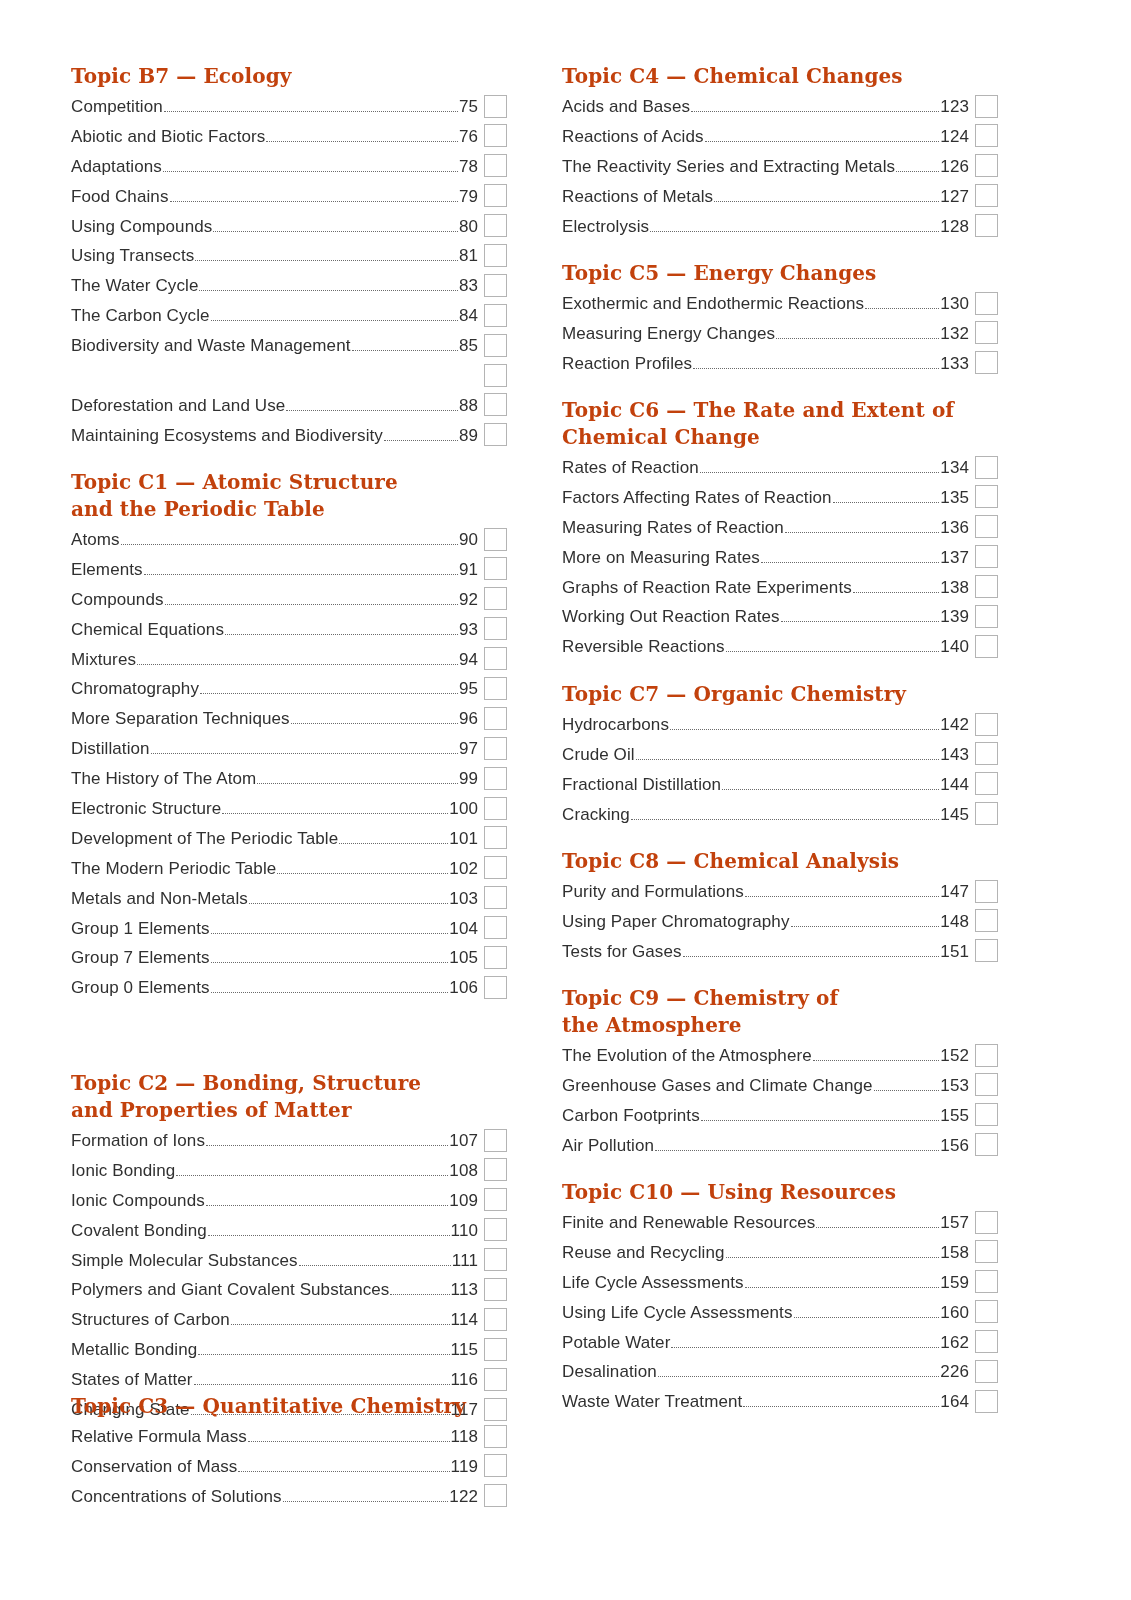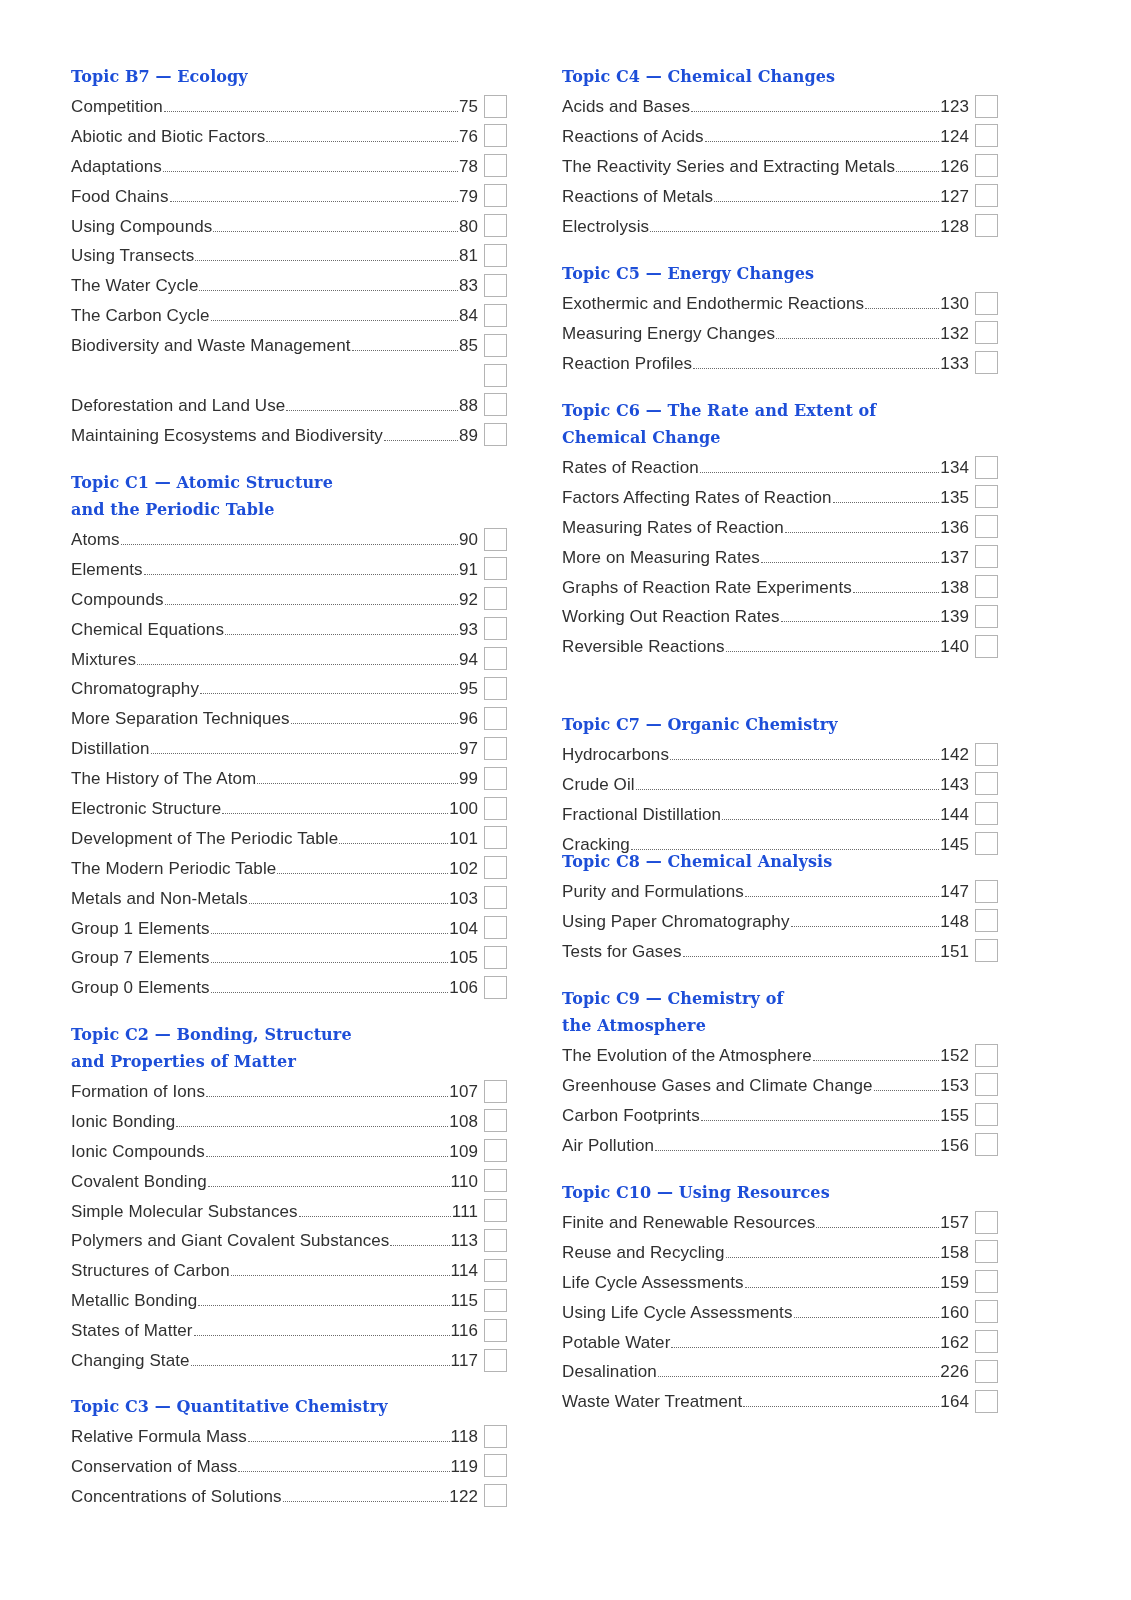--- a/index.html
+++ b/index.html
@@ -3,21 +3,21 @@
 <meta charset="utf-8">
 <style>
   html, body { margin: 0; padding: 0; background: #ffffff; }
   body { width: 1131px; height: 1600px; position: relative; overflow: hidden;
          font-family: "Liberation Sans", "DejaVu Sans", sans-serif; color: #2b2b2b; }
   .col { position: absolute; top: 0; width: 440px; }
   .col-left { left: 71px; }
   .col-right { left: 562px; }
   .section { position: absolute; left: 0; width: 440px; }
   .heading { font-family: "DejaVu Serif", "Liberation Serif", serif; font-weight: bold;
-             font-size: 16px; line-height: 27px; color: #1d4ed8; letter-spacing: 0.1px;
+             font-size: 20px; line-height: 27px; color: #c2410c; letter-spacing: 0.1px;
              margin: 0 0 2px 0; }
   .row { position: relative; height: 29.9px; display: flex; align-items: center; }
   .entry { display: flex; align-items: baseline; width: 407px; font-size: 17px;
            font-weight: normal; color: #303030; letter-spacing: 0.1px; }
   .entry-title { white-space: nowrap; flex: 0 0 auto; }
   .leader { flex: 1 1 auto; border-bottom: 1px dotted #6a6a6a; margin: 0 1px 4px 1px;
             min-width: 8px; height: 0; }
   .page-num { flex: 0 0 auto; text-align: right; }
   .checkbox { position: absolute; left: 413px; top: 2.5px; width: 23px; height: 23px;
               border: 1px solid #b4b4b4; background: #fff; box-sizing: border-box;
@@ -250,21 +250,21 @@
       </div>
       <div class="row">
         <div class="entry">
           <span class="entry-title">Group 0 Elements</span>
           <span class="leader"></span>
           <span class="page-num">106</span>
         </div>
         <div class="checkbox"></div>
       </div>
     </div>
-    <div class="section" style="top: 1021px;">
+    <div class="section" style="top: 1070px;">
       <div class="heading">
         <div>Topic C2 — Bonding, Structure</div>
         <div>and Properties of Matter</div>
       </div>
       <div class="row">
         <div class="entry">
           <span class="entry-title">Formation of Ions</span>
           <span class="leader"></span>
           <span class="page-num">107</span>
         </div>
@@ -503,21 +503,21 @@
       </div>
       <div class="row">
         <div class="entry">
           <span class="entry-title">Reversible Reactions</span>
           <span class="leader"></span>
           <span class="page-num">140</span>
         </div>
         <div class="checkbox"></div>
       </div>
     </div>
-    <div class="section" style="top: 711px;">
+    <div class="section" style="top: 681px;">
       <div class="heading">
         <div>Topic C7 — Organic Chemistry</div>
       </div>
       <div class="row">
         <div class="entry">
           <span class="entry-title">Hydrocarbons</span>
           <span class="leader"></span>
           <span class="page-num">142</span>
         </div>
         <div class="checkbox"></div>

